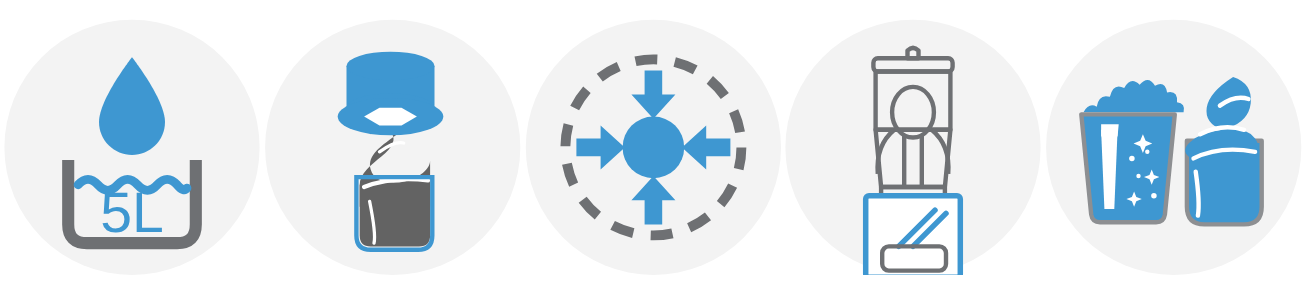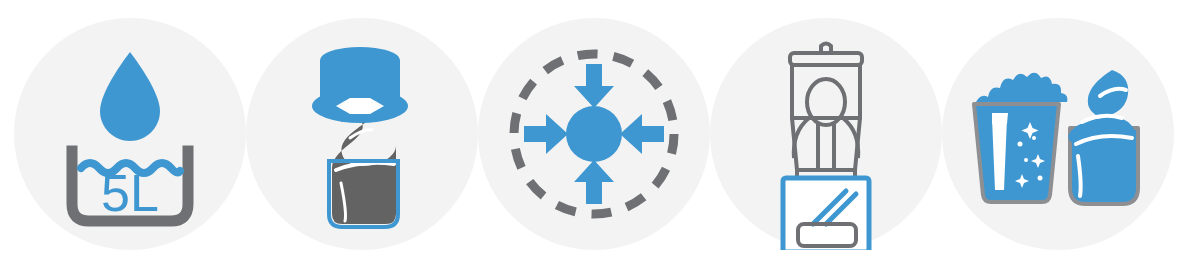--- a/index.html
+++ b/index.html
@@ -15,21 +15,21 @@
     overflow: hidden;
   }
   .steps-strip {
     width: 1187px;
     height: 267px;
     display: flex;
     align-items: center;
     justify-content: space-between;
     background: #ffffff;
     box-sizing: border-box;
-    padding: 0 14px;
+    padding: 0 4px;
   }
   .step {
     position: relative;
     width: 232px;
     height: 232px;
     flex: 0 0 232px;
     display: flex;
     align-items: center;
     justify-content: center;
   }

